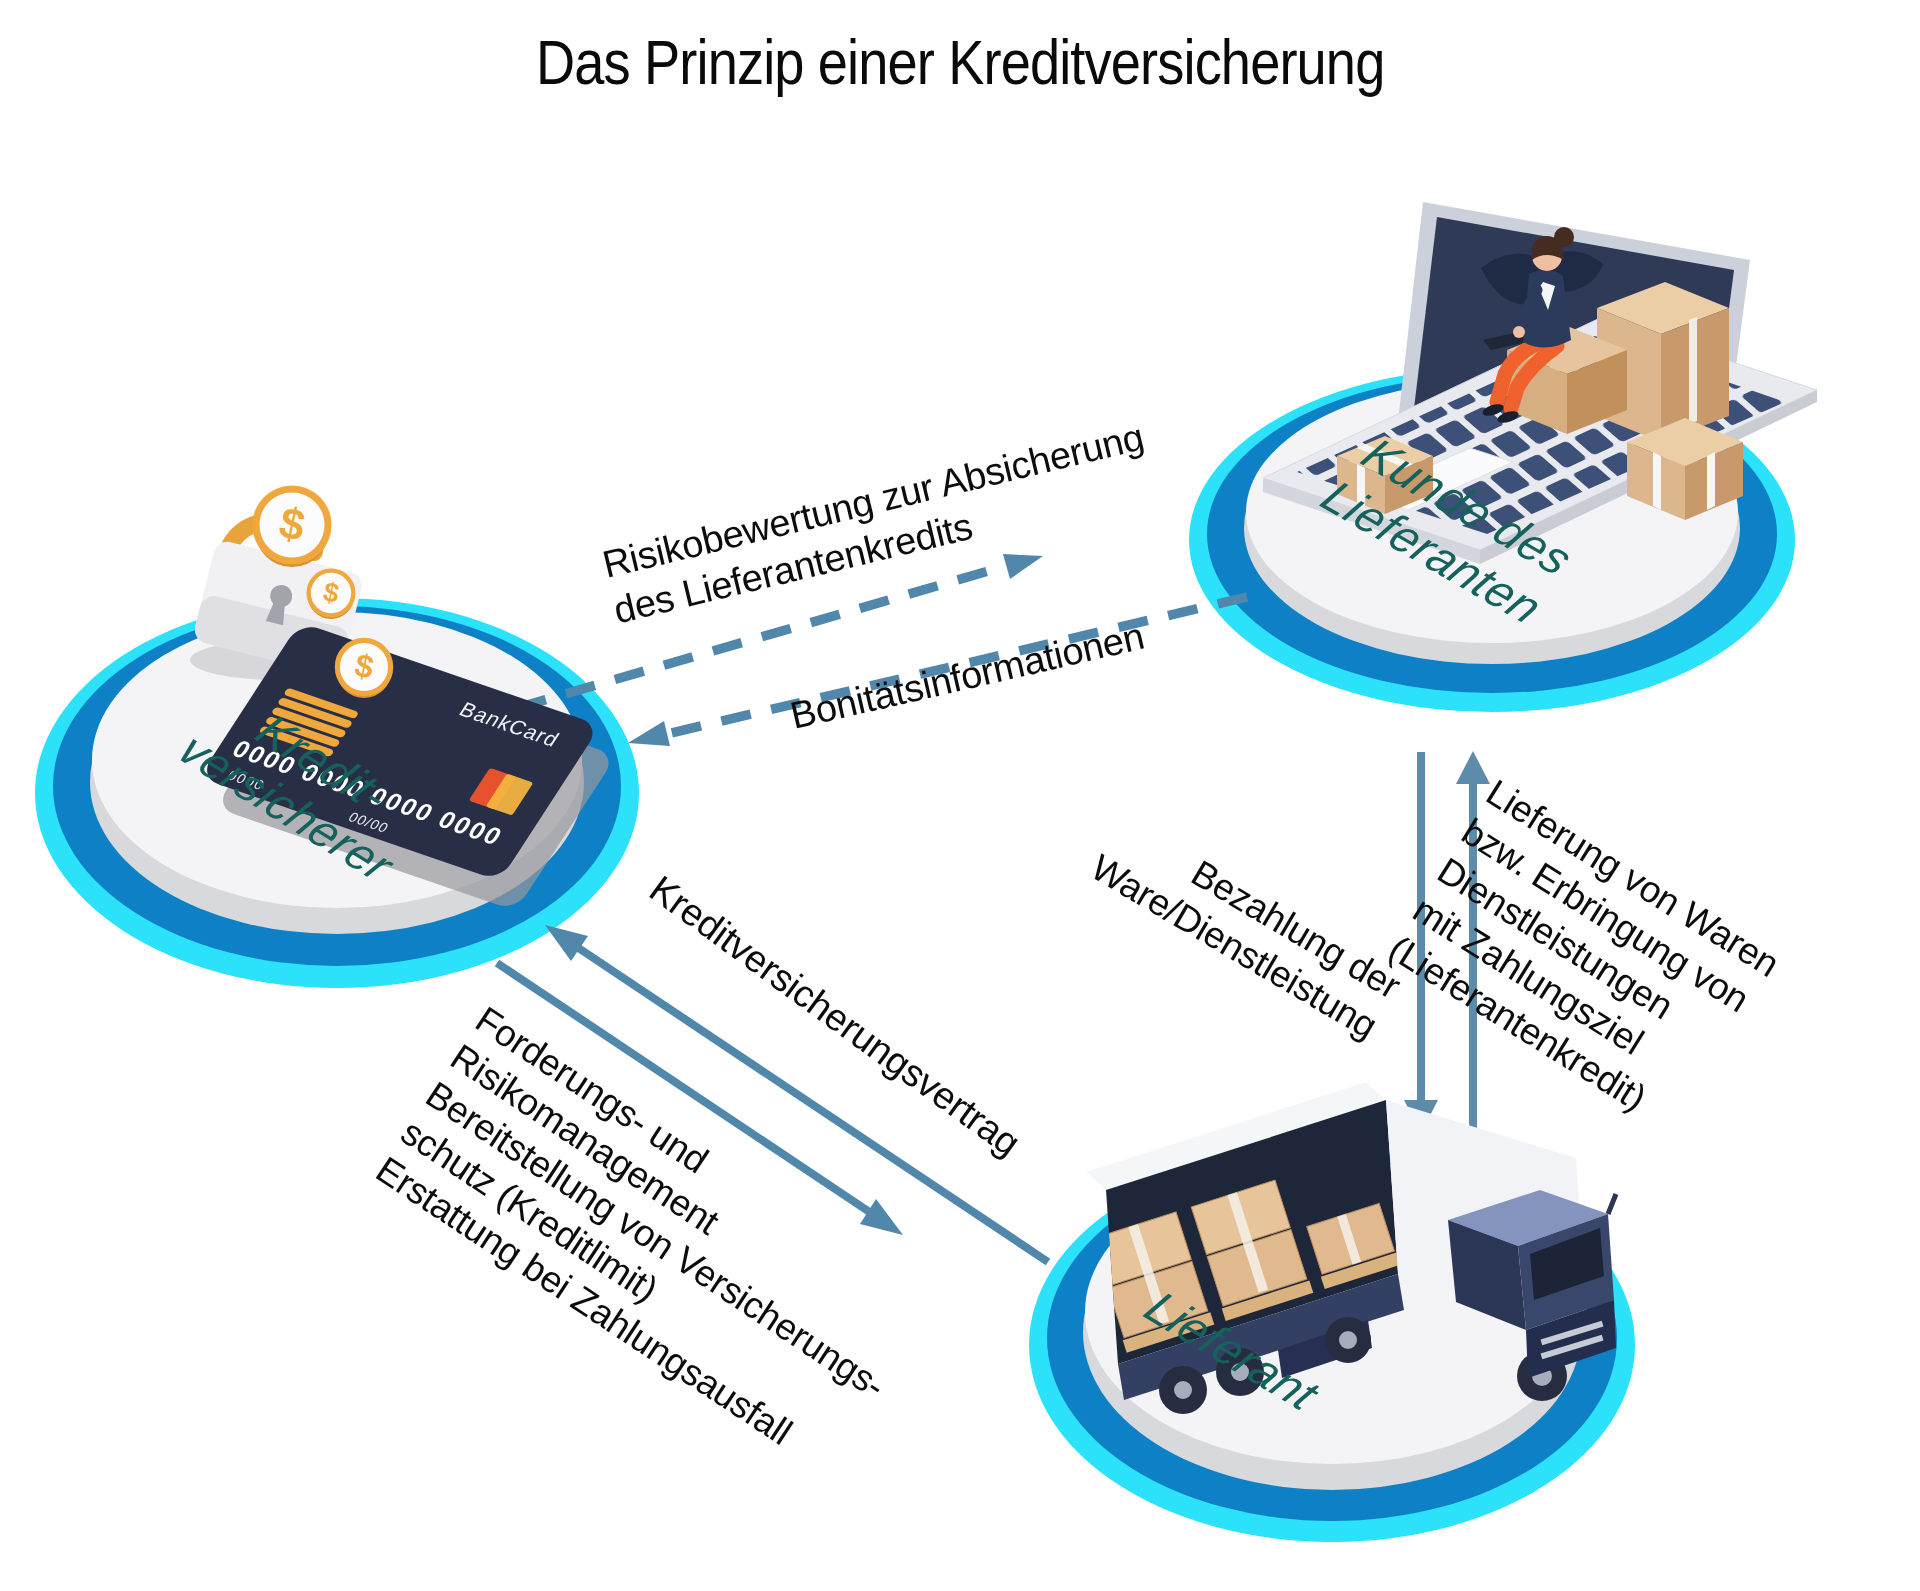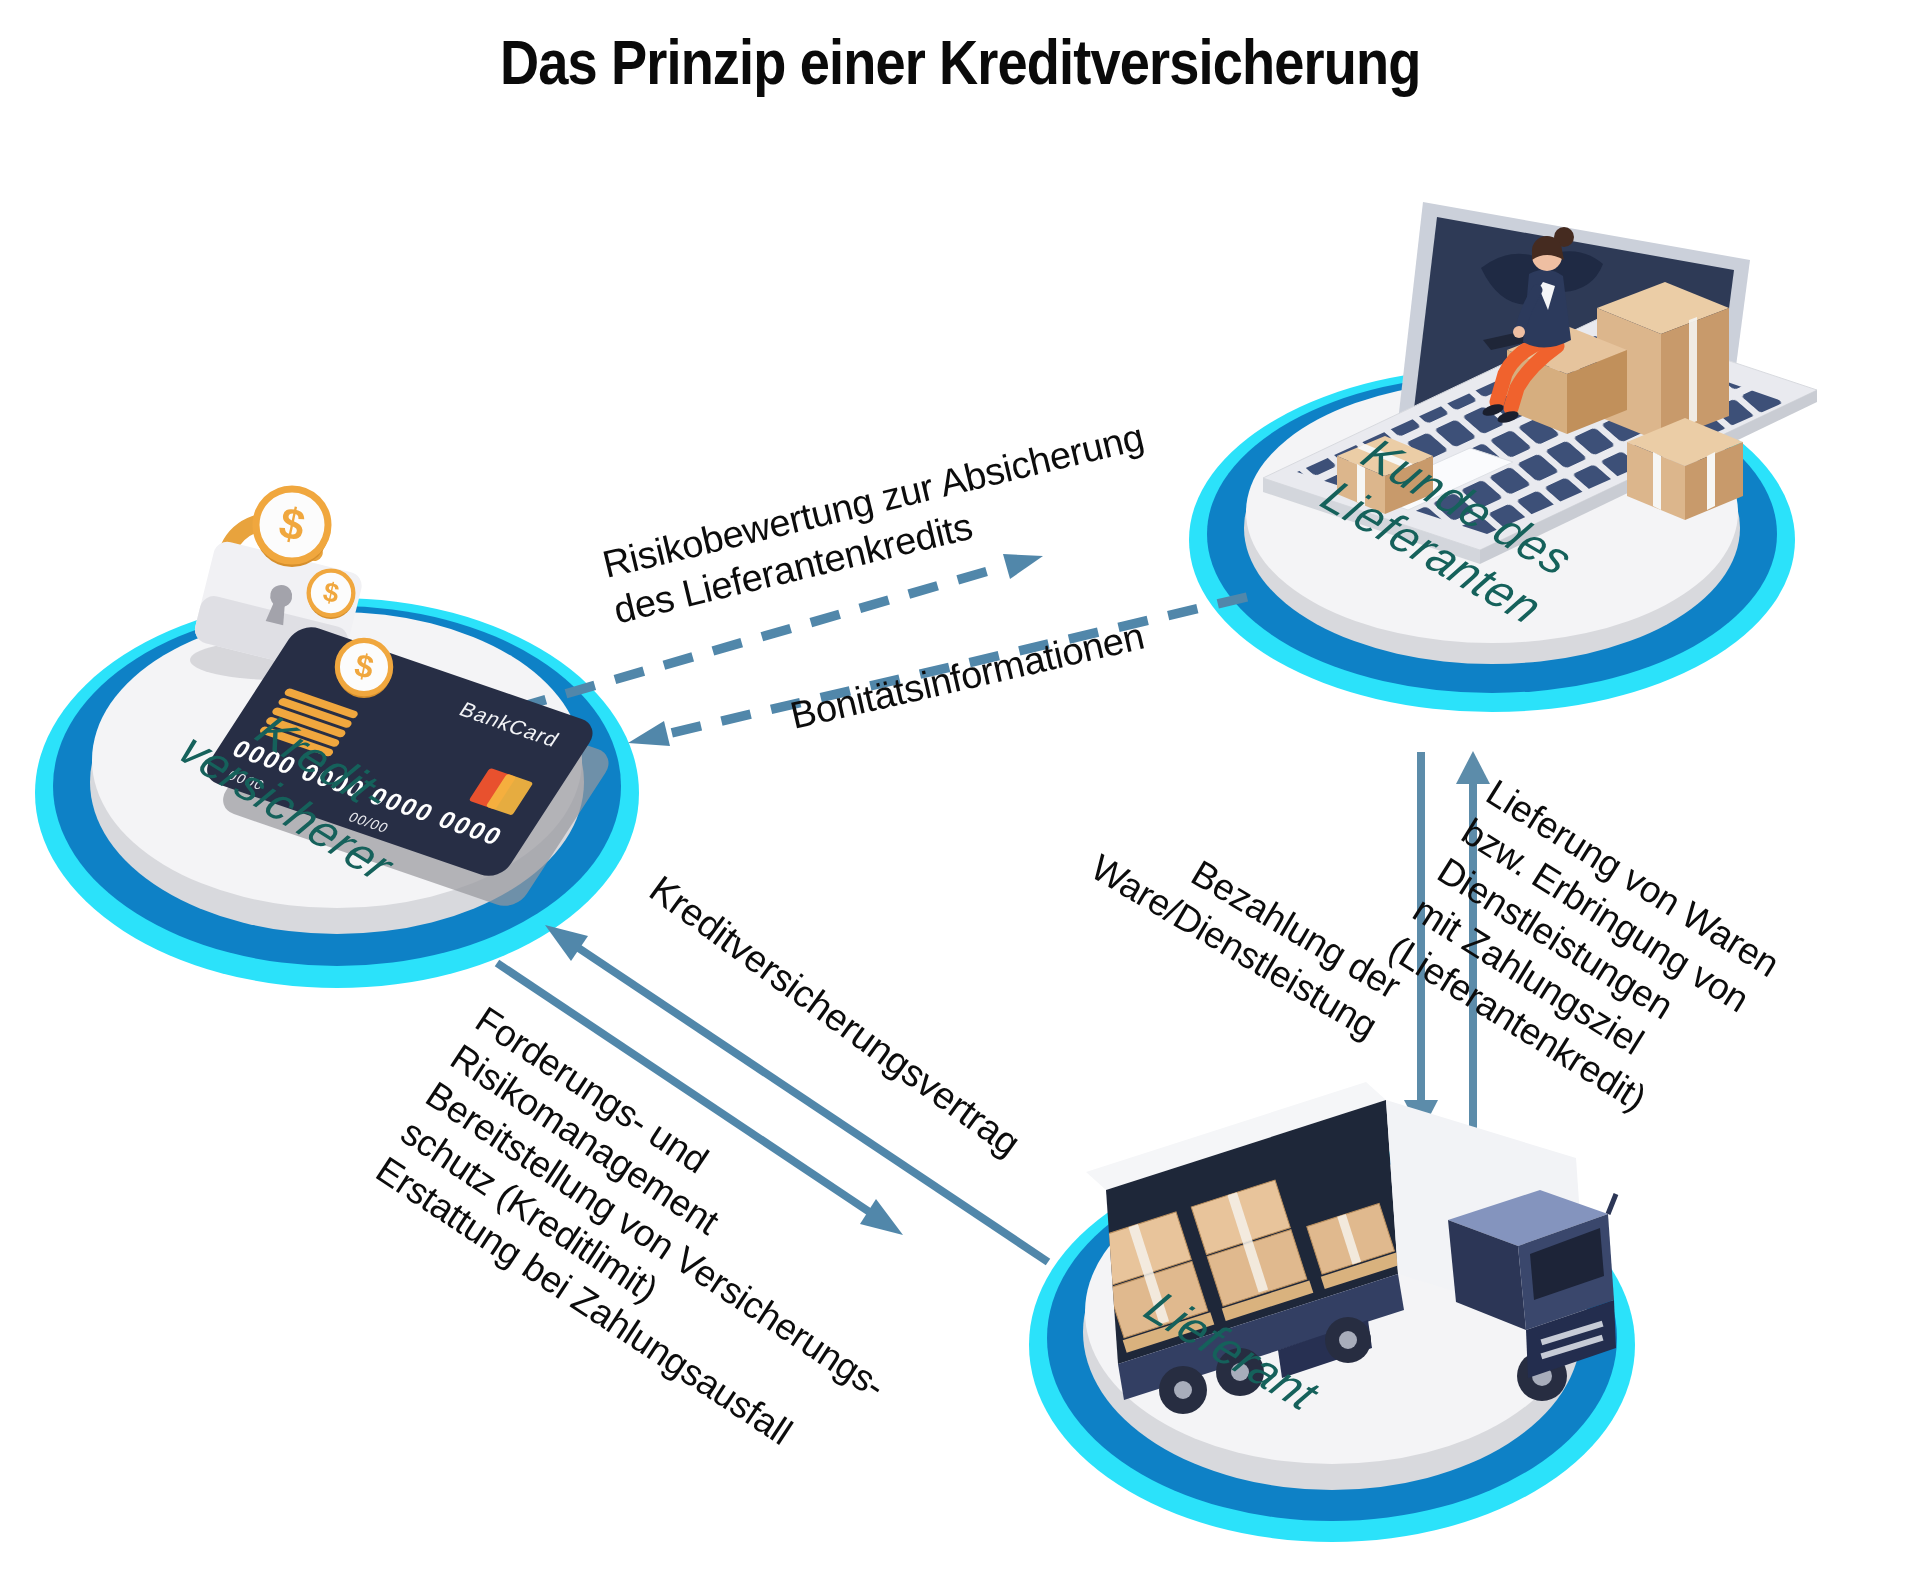--- a/index.html
+++ b/index.html
@@ -1,20 +1,20 @@
 <!DOCTYPE html>
 <html><head>
 <meta charset="utf-8">
 <style>
   html,body{margin:0;padding:0;background:#ffffff;}
   .canvas{position:relative;width:1920px;height:1591px;background:#ffffff;overflow:hidden;
           font-family:"Liberation Sans", sans-serif;}
   .layer{position:absolute;left:0;top:0;}
   .title{position:absolute;top:26px;left:0;width:100%;text-align:center;margin:0;
-         font-size:63px;font-weight:700;color:#0a0a0a;}
+         font-size:63px;font-weight:400;color:#0a0a0a;}
   .title-inner{display:inline-block;transform:scaleX(0.86);letter-spacing:-1px;}
   .lbl{position:absolute;white-space:nowrap;color:#0c0c0c;font-size:38px;line-height:47px;
        letter-spacing:-0.3px;}
   .lbl .ln{display:block;}
   .o-tl{transform-origin:0 0;}
   .rot-risk{transform:rotate(-13.5deg);}
   .rot-boni{transform:rotate(-13deg);}
   .rot-vertrag{transform:rotate(36deg);}
   .rot-leist{transform:rotate(33.5deg);font-size:37px;line-height:45px;}
   .rot-bez{transform:rotate(30.5deg);text-align:right;font-size:37px;line-height:46px;}

